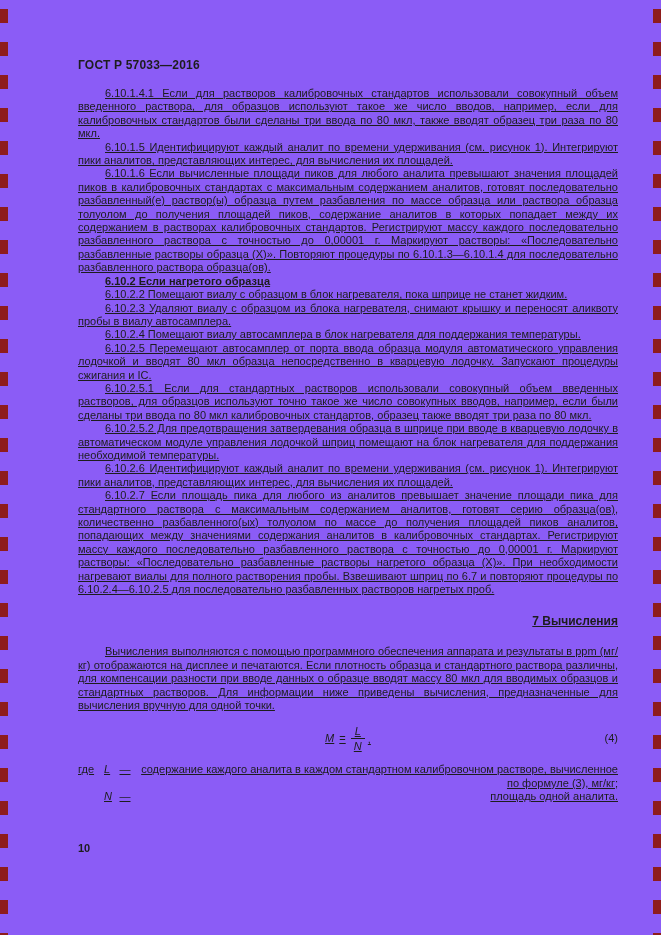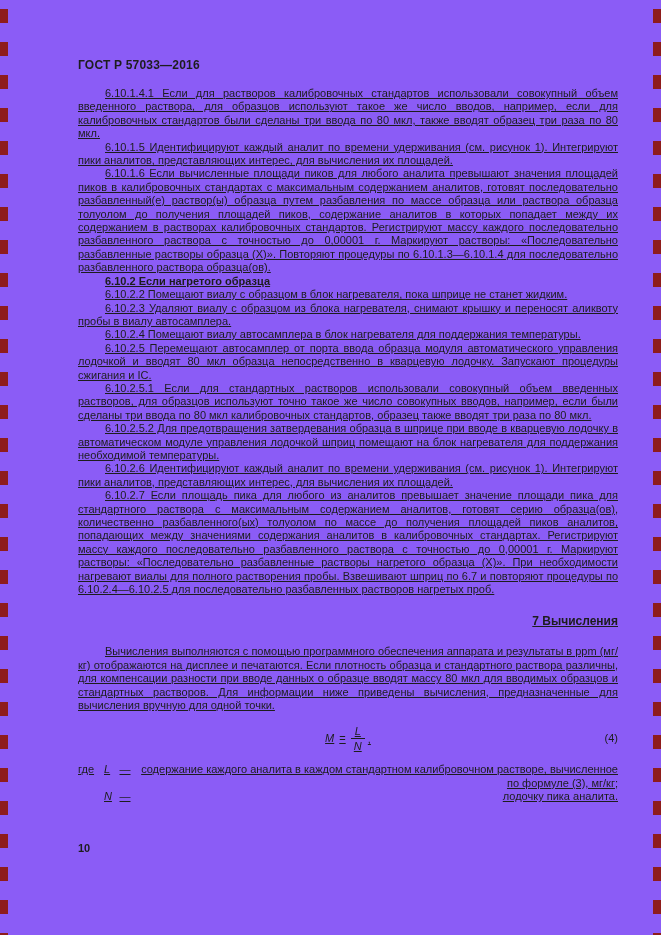--- a/index.html
+++ b/index.html
@@ -159,21 +159,21 @@
       <div class="def-row">
         <span class="def-lead">где</span>
         <span class="def-var">L</span>
         <span class="def-dash">—</span>
         <span class="def-text">содержание каждого аналита в каждом стандартном калибровочном растворе, вычисленное по формуле (3), мг/кг;</span>
       </div>
       <div class="def-row">
         <span class="def-lead"></span>
         <span class="def-var">N</span>
         <span class="def-dash">—</span>
-        <span class="def-text">лодочку пика аналита.</span>
+        <span class="def-text">площадь одной аналита.</span>
       </div>
     </div>
 
   </div>
 
   <div class="page-number">10</div>
 
 </div>
 
 </body></html>

